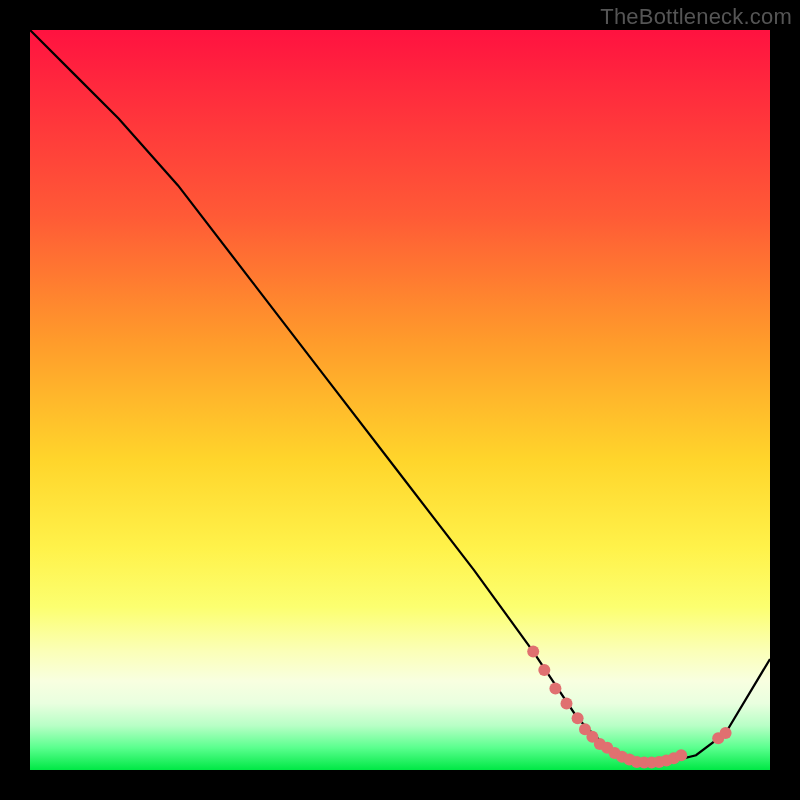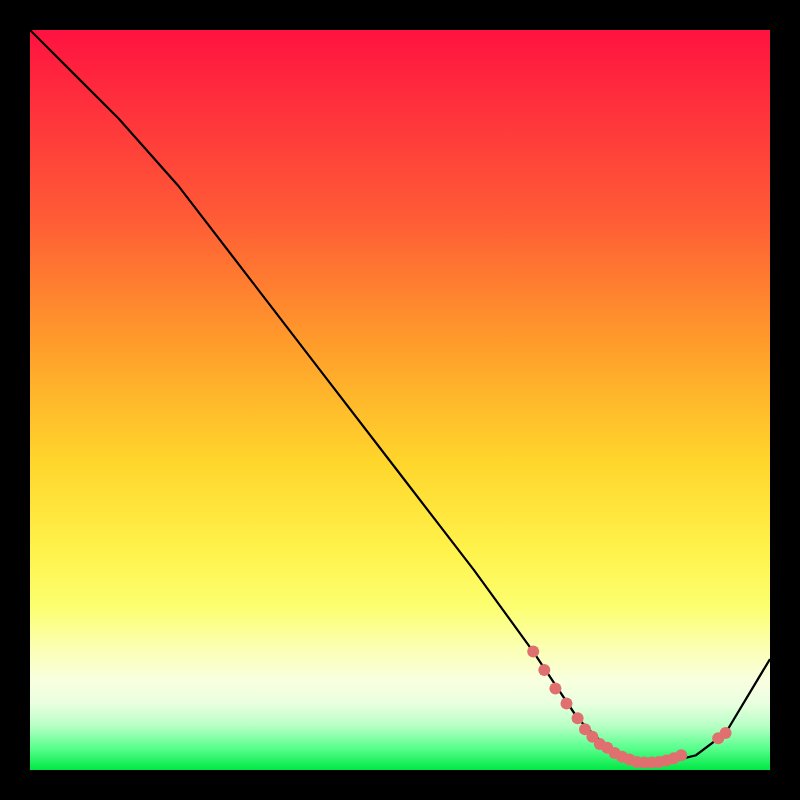--- a/index.html
+++ b/index.html
@@ -62,20 +62,21 @@
     width: 100%;
     height: 100%;
     z-index: 2;
   }
 </style>
 </head>
 <body>
 
 <div class="frame">
 
+  <div class="watermark">TheBottleneck.com</div>
 
   <div class="plot-area">
     <div class="gradient"></div>
     <svg class="curve" viewBox="0 0 740 740" preserveAspectRatio="none">
       <path id="curve-path" fill="none" stroke="#000000" stroke-width="2.2" d="M0.0 0.0 L44.4 44.4 L88.8 88.8 L148.0 155.4 L222.0 251.6 L296.0 347.8 L370.0 444.0 L444.0 540.2 L503.2 621.6 L547.6 688.2 L577.2 717.8 L606.8 732.6 L636.4 732.6 L666.0 725.2 L695.6 703.0 L740.0 629.0"></path>
       <g id="marker-group">
           <circle cx="503.2" cy="621.6" r="6" fill="#e07070"></circle>
           <circle cx="514.3" cy="640.1" r="6" fill="#e07070"></circle>
           <circle cx="525.4" cy="658.6" r="6" fill="#e07070"></circle>
           <circle cx="536.5" cy="673.4" r="6" fill="#e07070"></circle>

